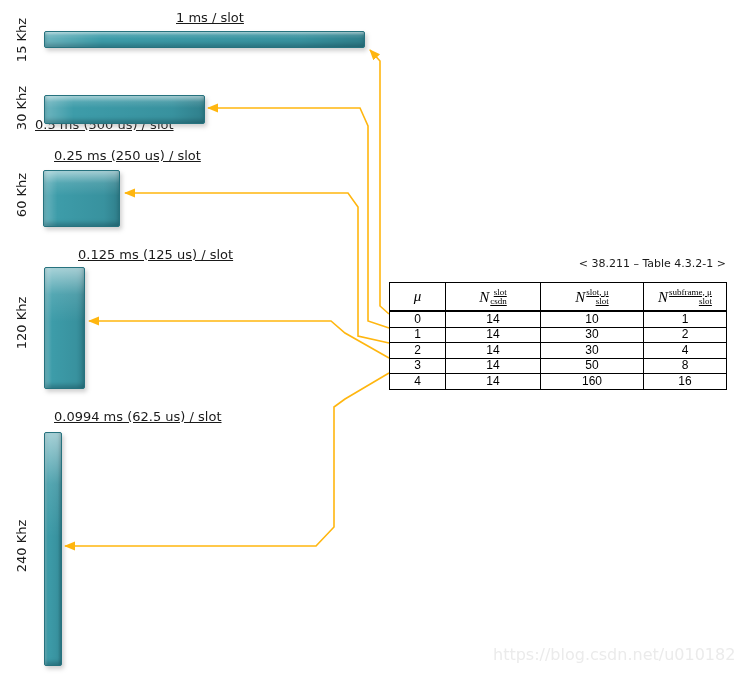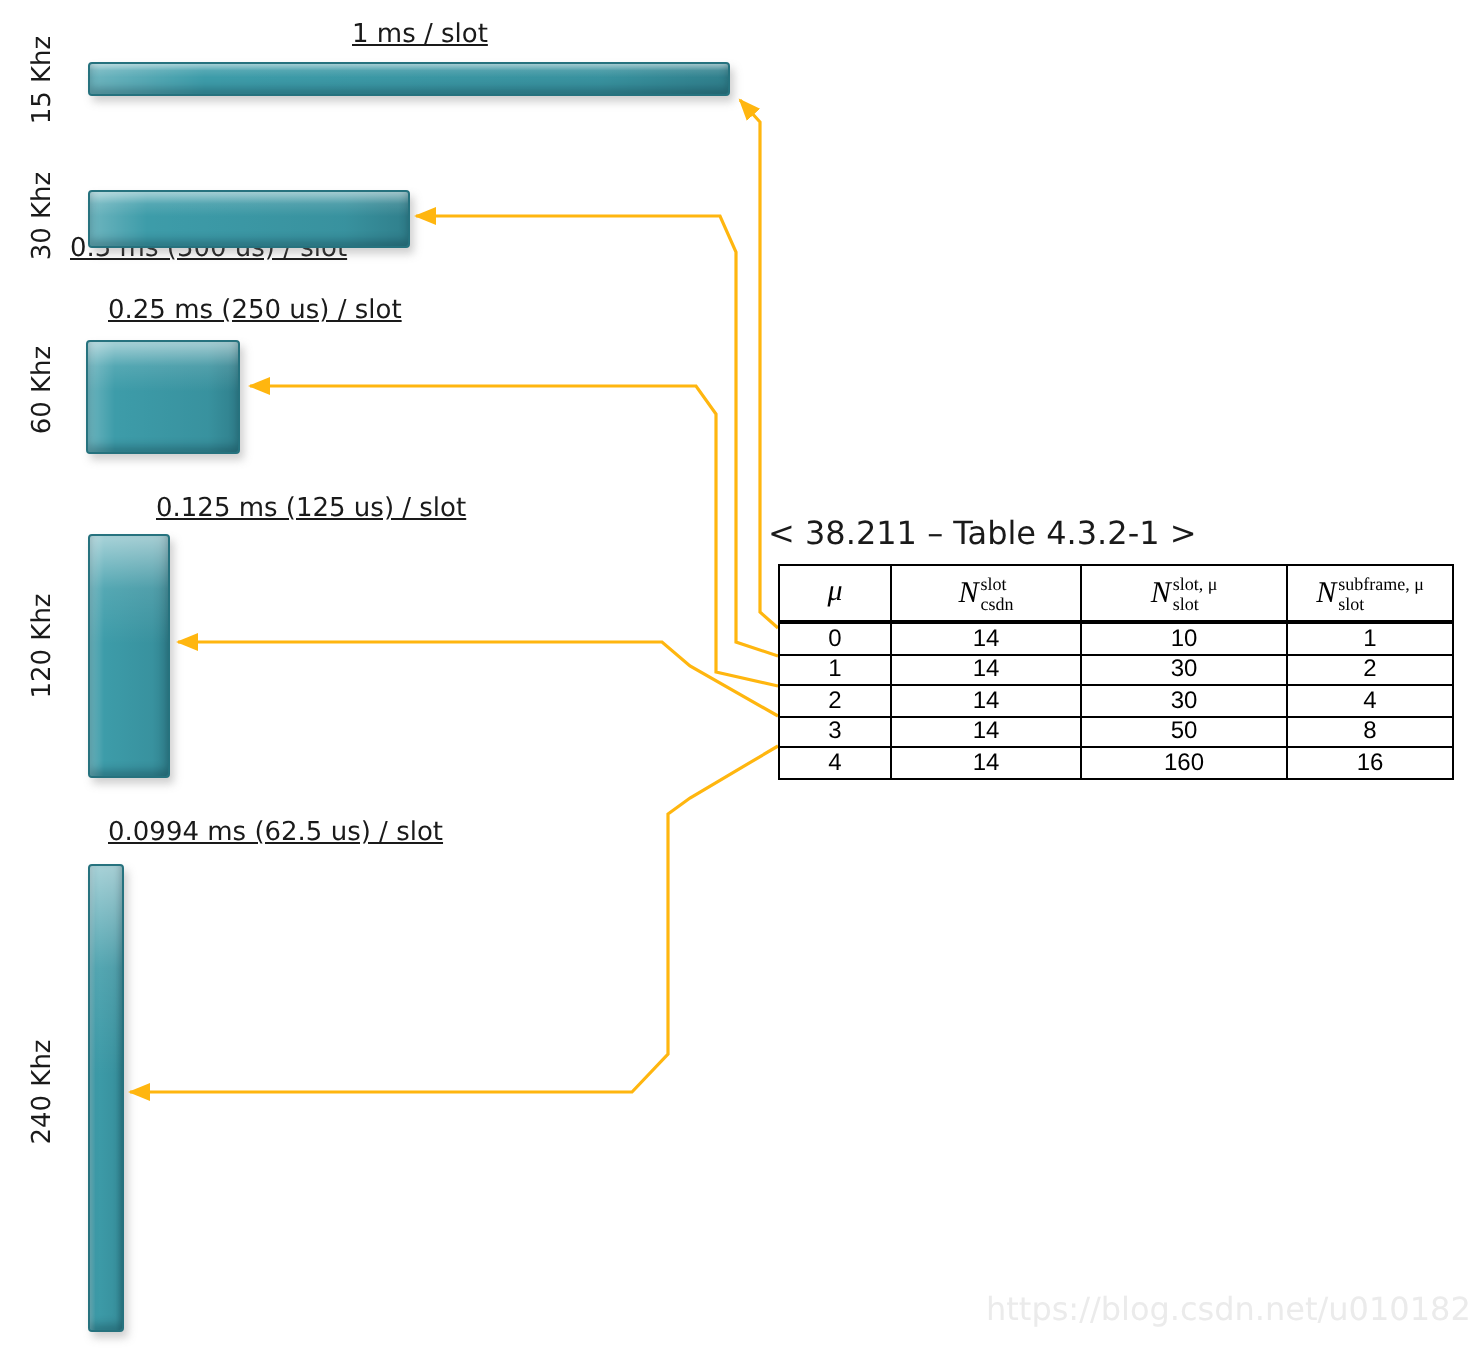--- a/index.html
+++ b/index.html
@@ -42,33 +42,33 @@
     position:absolute;left:-8px;width:60px;height:16px;line-height:16px;
     text-align:center;font-size:13px;white-space:nowrap;
     transform:rotate(-90deg);
   }
   .freq-0{top:32px;} .freq-1{top:100px;} .freq-2{top:187px;} .freq-3{top:315px;} .freq-4{top:538px;}
   
   #arrow-layer{position:absolute;left:0;top:0;pointer-events:none;}
   #arrow-layer path{stroke:var(--arrow);stroke-width:1.6;fill:none;}
   #arrow-layer .ah{fill:var(--arrow);stroke:none;}
   
-  .table-title{position:absolute;left:384px;top:257px;width:342px;text-align:left;font-size:16px;white-space:nowrap;}
+  .table-title{position:absolute;left:384px;top:257px;width:342px;text-align:right;font-size:11px;white-space:nowrap;}
   .nr-table{
     position:absolute;left:389px;top:282px;width:337px;
     border-collapse:collapse;table-layout:fixed;color:#000;
     border:1.5px solid #000;
   }
   .nr-table th,.nr-table td{border:1px solid #000;padding:0;text-align:center;vertical-align:middle;overflow:hidden;}
   .nr-table thead th{height:27px;border-bottom:2px solid #000;font-weight:normal;}
   .nr-table tbody td{height:14.5px;font-size:12px;line-height:13px;font-family:"Liberation Sans",sans-serif;}
   .mu-head{font-family:"Liberation Serif",serif;font-style:italic;font-size:15px;}
   .nwrap{display:inline-flex;align-items:center;font-family:"Liberation Serif",serif;}
   .nbase{font-style:italic;font-size:15px;}
-  .supsub{display:inline-flex;flex-direction:column;font-size:9px;line-height:9.5px;margin-left:1px;text-align:left;}
+  .supsub{display:inline-flex;flex-direction:column;font-size:9px;line-height:9.5px;margin-left:1px;text-align:right;text-decoration:underline;}
   
   .watermark{position:absolute;left:493px;top:645px;font-size:16px;color:var(--wm);white-space:nowrap;}
 </style>
 </head>
 <body>
 
 <div id="canvas">
 
   <div class="duration-label dur-0">1 ms / slot</div>
   <div class="duration-label dur-1">0.5 ms (500 us) / slot</div>

